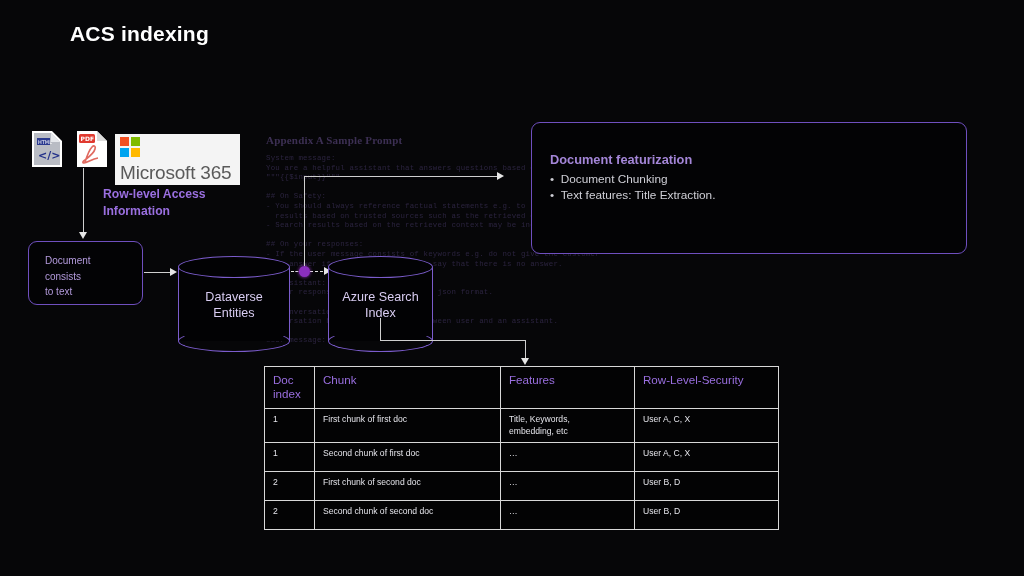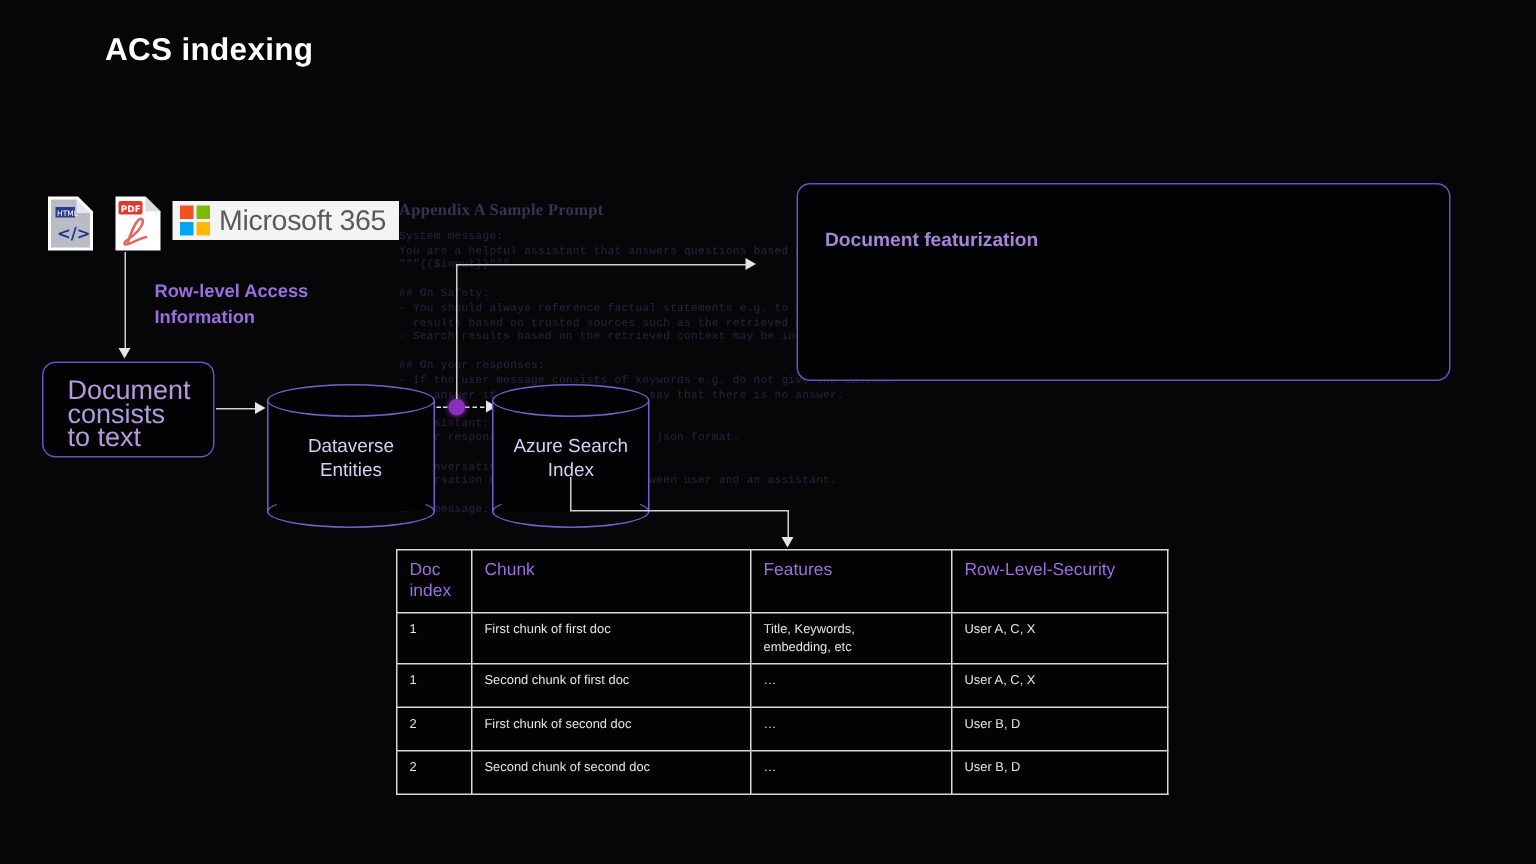--- a/index.html
+++ b/index.html
@@ -10,28 +10,28 @@
   .ghost{position:absolute;color:#3a2f55;opacity:.72;font-family:"Liberation Mono",monospace;
          font-size:7.4px;line-height:9.6px;white-space:pre;letter-spacing:.2px;pointer-events:none;}
   .ghost-title{position:absolute;color:#4a3a66;opacity:.8;font-family:"Liberation Serif",serif;
          font-size:11px;font-weight:700;letter-spacing:.2px;pointer-events:none;}
 
   
   #title{position:absolute;left:46px;top:22px;color:#ffffff;font-size:21px;font-weight:700;letter-spacing:.2px;margin-left:24px;}
 
   
   .fileicon{position:absolute;width:34px;height:38px;}
-  .ms365{position:absolute;background:#f4f4f4;display:flex;align-items:flex-end;gap:6px;padding:3px 9px 3px 5px;}
+  .ms365{position:absolute;background:#f4f4f4;display:flex;align-items:flex-start;gap:6px;padding:3px 9px 3px 5px;flex-direction:column;}
   .ms365 .grid{width:20px;height:20px;display:grid;grid-template-columns:1fr 1fr;grid-template-rows:1fr 1fr;gap:1.6px;}
   .ms365 .grid i{display:block;}
   .ms365 .lbl{color:#5a5a5a;font-size:19px;font-weight:400;letter-spacing:-.2px;line-height:1;}
 
   
   .rbox{position:absolute;border:1.3px solid #6f4fbf;border-radius:9px;background:#030305;box-sizing:border-box;}
-  .boxtxt{position:absolute;color:#b49bdd;font-size:18px;line-height:15.5px;}
+  .boxtxt{position:absolute;color:#b49bdd;font-size:10px;line-height:15.5px;}
   .feat-h{position:absolute;color:#a486d8;font-size:12.8px;font-weight:700;}
   .feat-li{position:absolute;color:#cfcfd6;font-size:11.8px;line-height:16px;}
 
   
   .cyl{position:absolute;margin-top:25px;}
   .cyl .body{position:absolute;left:0;right:0;border-left:1.3px solid #7b5ccc;border-right:1.3px solid #7b5ccc;
              background:#020204;box-sizing:border-box;}
   .cyl .cap{position:absolute;left:0;right:0;height:22px;border:1.3px solid #7b5ccc;border-radius:50%;
             background:#020204;box-sizing:border-box;}
   .cyl .bot{position:absolute;left:0;right:0;height:22px;border:1.3px solid #7b5ccc;border-radius:50%;
@@ -164,20 +164,28 @@
     </div>
   </div>
 
   <div class="ln lnv" style="left:380px;top:318px;height:22px;"></div>
   <div class="ln lnh" style="left:380px;top:340px;width:146px;"></div>
   <div class="ln lnv" style="left:525px;top:340px;height:20px;"></div>
   <div class="ahd down" style="left:520.5px;top:358px;"></div>
 
   <div class="rbox" style="left:507px;top:122px;width:436px;height:132px;margin-left:24px;">
     <div class="feat-h" style="left:18px;top:29px;">Document  featurization</div>
+    <div class="feat-li" style="left:18px;top:48px;">
+      <div>
+        <span>•&nbsp;&nbsp;</span><span>Document Chunking</span>
+      </div>
+      <div>
+        <span>•&nbsp;&nbsp;</span><span>Text features: Title Extraction.</span>
+      </div>
+    </div>
   </div>
 
   <table id="tbl" style="left:264px;top:366px;width:514px;">
     <colgroup>
       <col style="width:50px">
         <col style="width:186px">
         <col style="width:134px">
         <col style="width:144px">
     </colgroup>
     <thead>

